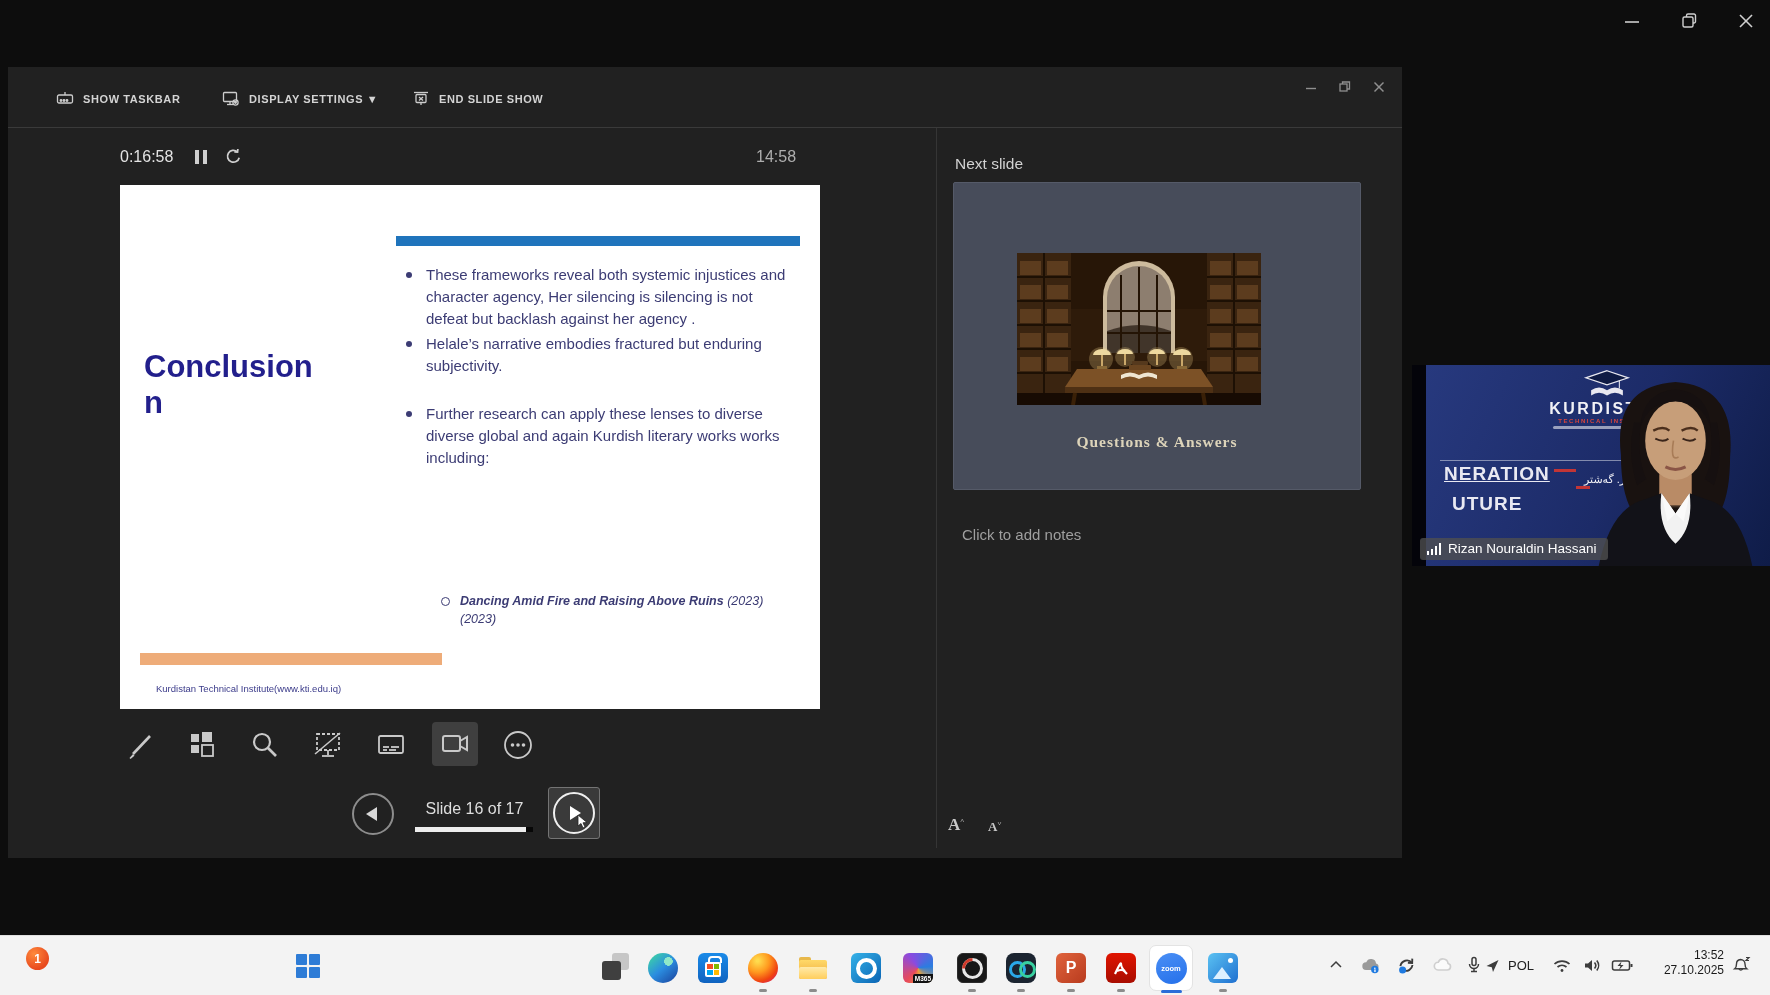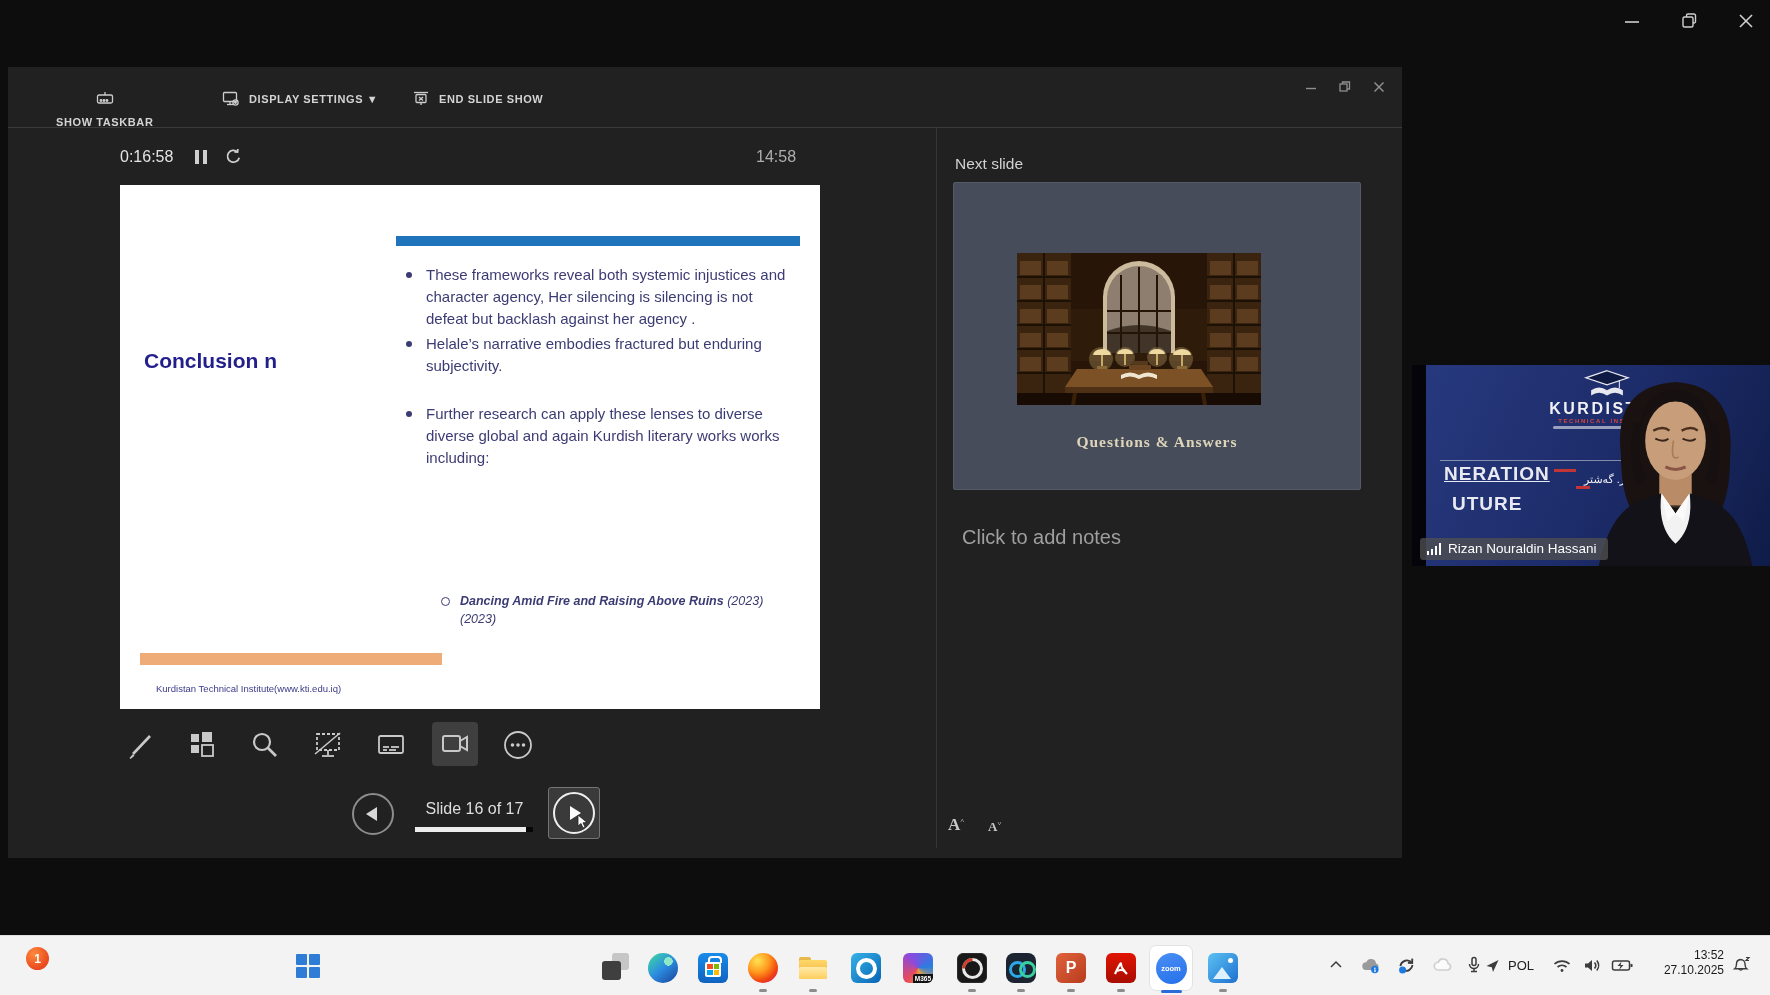--- a/index.html
+++ b/index.html
@@ -21,21 +21,21 @@
   .tb-item svg{stroke:#cdcdcd;fill:none;stroke-width:1.3;}
   .inctl svg{stroke:#8f8f8f;}
 
   .timer-text{color:#e4e4e4;font-size:16px;}
   .clock-text{color:#aeaeae;font-size:16px;}
   .pausebars{display:flex;gap:4px;}
   .pausebars span{width:4px;height:14px;background:#cfcfcf;display:block;}
 
   
   .slide{position:absolute;left:112px;top:118px;width:700px;height:524px;background:#ffffff;color:#3c3c74;}
-  .slide-title{position:absolute;left:24px;top:164px;width:185px;font-size:21px;font-weight:bold;
+  .slide-title{position:absolute;left:24px;top:164px;width:185px;font-size:31px;font-weight:bold;
                color:#221f8c;line-height:1.15;}
   .bullets{position:absolute;left:283px;top:70px;width:392px;margin:0;padding:0;list-style:none;
            font-size:15px;line-height:22px;}
   .bullets li{position:relative;padding-left:23px;}
   .bullets li .bdot{position:absolute;left:3px;top:8px;width:6px;height:6px;border-radius:50%;background:#3c3c74;}
   .b-m1{margin-top:9px;} .b-m2{margin-top:3px;} .b-m4{margin-top:26px;}
   .works{margin-top:1px;}
   .work{position:relative;padding-left:57px;font-size:12.5px;line-height:18px;}
   .work .omark{position:absolute;left:38px;top:5px;width:7px;height:7px;border:1.2px solid #3c3c74;border-radius:50%;}
   .work .wt{font-weight:bold;font-style:italic;margin-top:32px;}
@@ -63,21 +63,21 @@
 
   
   .next-heading{position:absolute;left:947px;top:88px;color:#d2d2d2;font-size:15.5px;}
   .preview{position:absolute;left:945px;top:115px;width:406px;height:306px;background:#474c5a;
            border:1px solid #555a68;border-radius:2px;}
   .preview-title{position:absolute;left:0;right:0;top:30px;text-align:center;color:#ece3c6;
                  font-family:"Liberation Serif",serif;font-weight:bold;font-size:18px;letter-spacing:1px;}
   .preview-sub{position:absolute;left:0;right:0;top:250px;text-align:center;color:#ddd4ba;
                font-family:"Liberation Serif",serif;font-weight:bold;font-size:15.5px;letter-spacing:1px;}
   .libimg{position:absolute;left:63px;top:70px;width:244px;height:152px;}
-  .notes-ph{position:absolute;left:954px;top:459px;color:#9f9f9f;font-size:20px;}
+  .notes-ph{position:absolute;left:954px;top:459px;color:#9f9f9f;font-size:15px;}
   .fontbtn{position:absolute;color:#c8c8c8;font-weight:bold;font-family:"Liberation Serif",serif;}
   .fontbtn sup{font-size:7px;}
 
   
   .webcam{position:absolute;left:1412px;top:365px;width:358px;height:201px;background:#04040a;overflow:hidden;}
   .wc-banner{position:absolute;left:14px;top:0;right:0;bottom:0;
              background:linear-gradient(115deg,#27397e 0%,#1c2b68 55%,#0f1c48 100%);}
   .wc-logo{position:absolute;left:86px;top:4px;width:190px;text-align:center;}
   .wc-brand{color:#f2f2f6;font-size:16px;font-weight:bold;letter-spacing:2.5px;margin-top:1px;}
   .wc-brand-sub{color:#d8463c;font-size:6px;font-weight:bold;letter-spacing:1.6px;}
@@ -137,21 +137,21 @@
   </div>
   <div class="abs winctl" style="left:1736px;top:11px;">
     <svg width="20" height="20" viewBox="0 0 20 20">
         <line x1="4" y1="4" x2="16" y2="16" stroke-width="1.6"></line>
         <line x1="16" y1="4" x2="4" y2="16" stroke-width="1.6"></line>
       </svg>
   </div>
 
   <div class="pwin">
 
-    <div class="tb-item" style="left:48px;top:24px;flex-direction:column;">
+    <div class="tb-item" style="left:48px;top:24px;">
       <svg width="18" height="16" viewBox="0 0 18 16">
           <rect x="1.5" y="4" width="15" height="8" rx="1.5"></rect>
           <circle cx="5" cy="9.5" r="0.8" fill="#cdcdcd"></circle>
           <circle cx="8" cy="9.5" r="0.8" fill="#cdcdcd"></circle>
           <circle cx="11" cy="9.5" r="0.8" fill="#cdcdcd"></circle>
           <line x1="9" y1="1" x2="9" y2="4"></line>
         </svg>
       <span>SHOW TASKBAR</span>
     </div>
     <div class="tb-item" style="left:214px;top:24px;">

